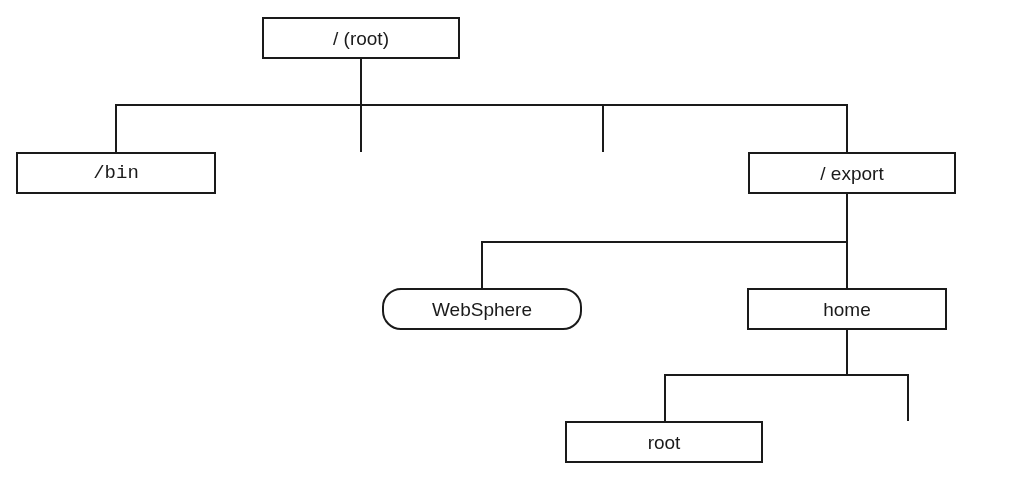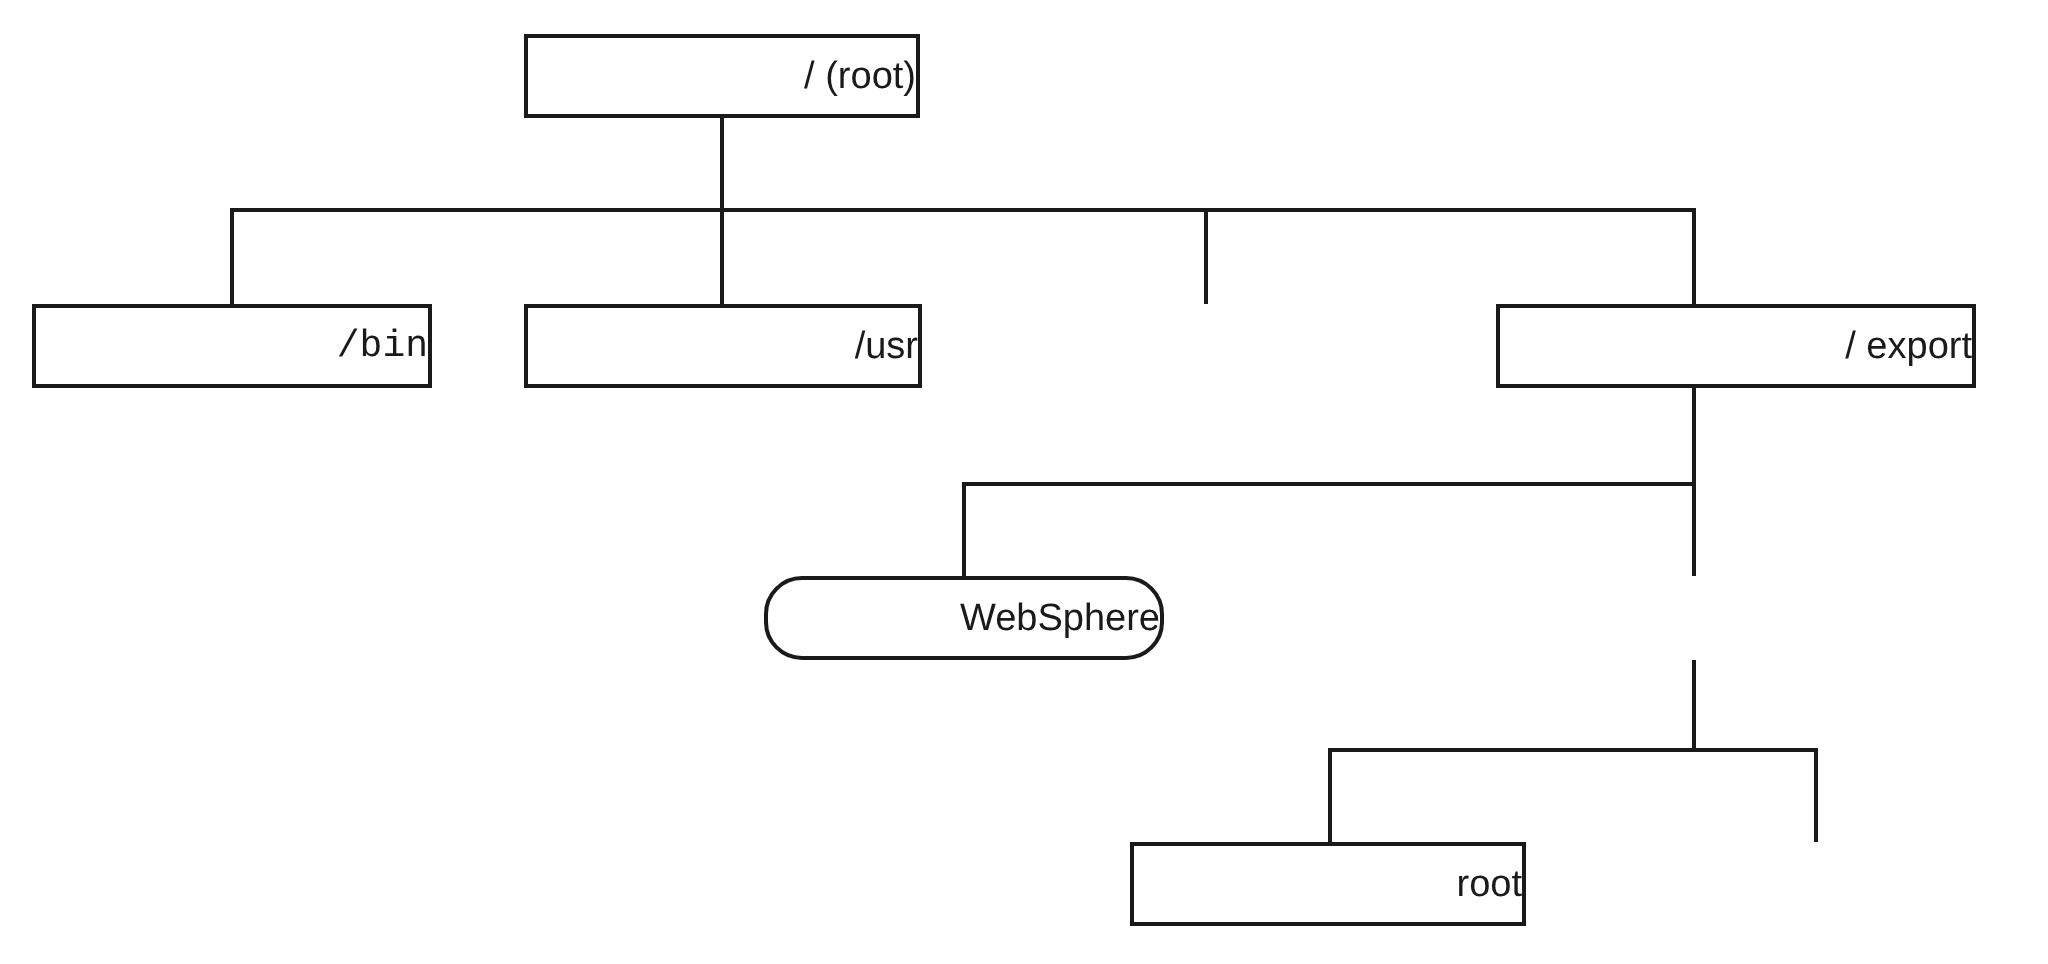--- a/index.html
+++ b/index.html
@@ -19,21 +19,21 @@
     font-family: "Liberation Sans", sans-serif;
     overflow: hidden;
   }
   .node {
     position: absolute;
     height: 42px;
     background: var(--box-fill);
     border: 2px solid var(--box-border);
     display: flex;
     align-items: center;
-    justify-content: flex-end;
+    justify-content: center;
   }
   .node-label {
     font-size: 19px;
     color: var(--text);
     white-space: pre;
     line-height: 1;
   }
   .line {
     position: absolute;
     background: var(--line);
@@ -46,29 +46,29 @@
 
 <div class="diagram">
 
   <div class="node" style="left:262px; top:17px; width:198px;">
     <span class="node-label">/ (root)</span>
   </div>
 
   <div class="node" style="left:16px; top:152px; width:200px;font-family:Liberation Mono, monospace;">
     <span class="node-label">/bin</span>
   </div>
-  <div class="node" style="left:262px; top:152px; width:199px;">
-    <span class="node-label">/usr</span>
-  </div>
-  <div class="node" style="left:748px; top:152px; width:240px;">
+  <div class="node" style="left:748px; top:152px; width:208px;">
     <span class="node-label">/ export</span>
   </div>
 
   <div class="node" style="left:382px; top:288px; width:200px;border-radius:19px;">
     <span class="node-label">WebSphere</span>
+  </div>
+  <div class="node" style="left:747px; top:288px; width:200px;">
+    <span class="node-label">home</span>
   </div>
 
   <div class="node" style="left:565px; top:421px; width:198px;">
     <span class="node-label">root</span>
   </div>
 
   <div class="line v" style="left:360px; top:59px;  height:47px;"></div>
   <div class="line h" style="left:115px; top:104px; width:733px;"></div>
   <div class="line v" style="left:115px; top:105px; height:47px;"></div>
   <div class="line v" style="left:360px; top:105px; height:47px;"></div>

